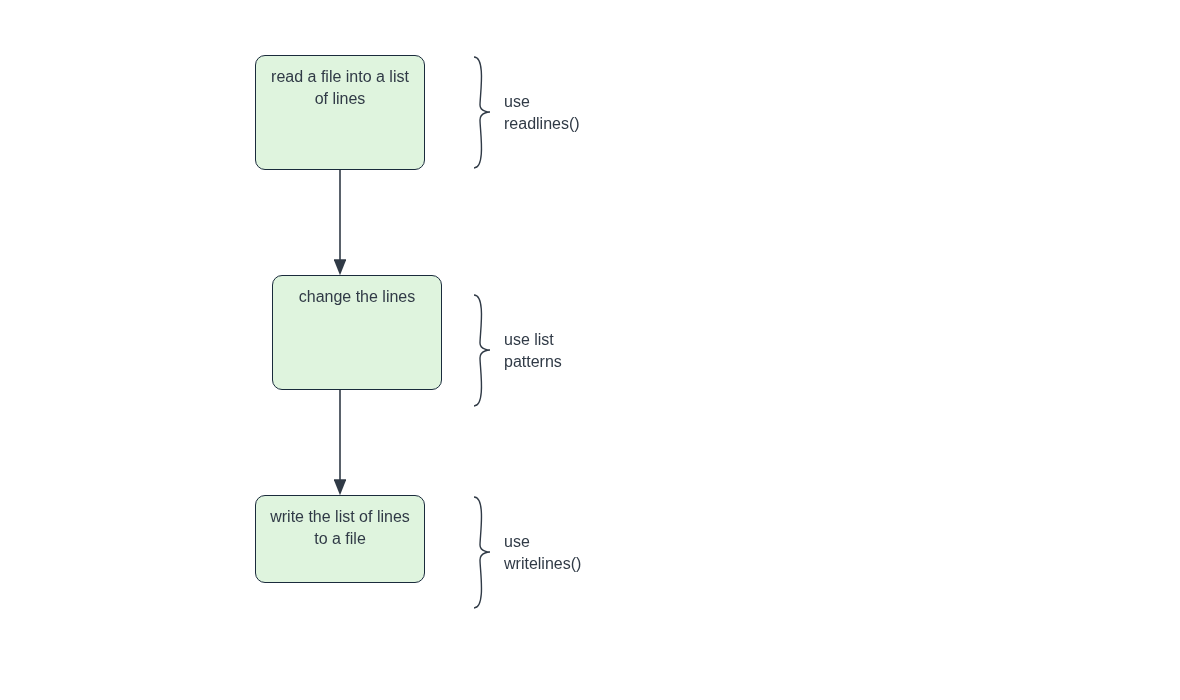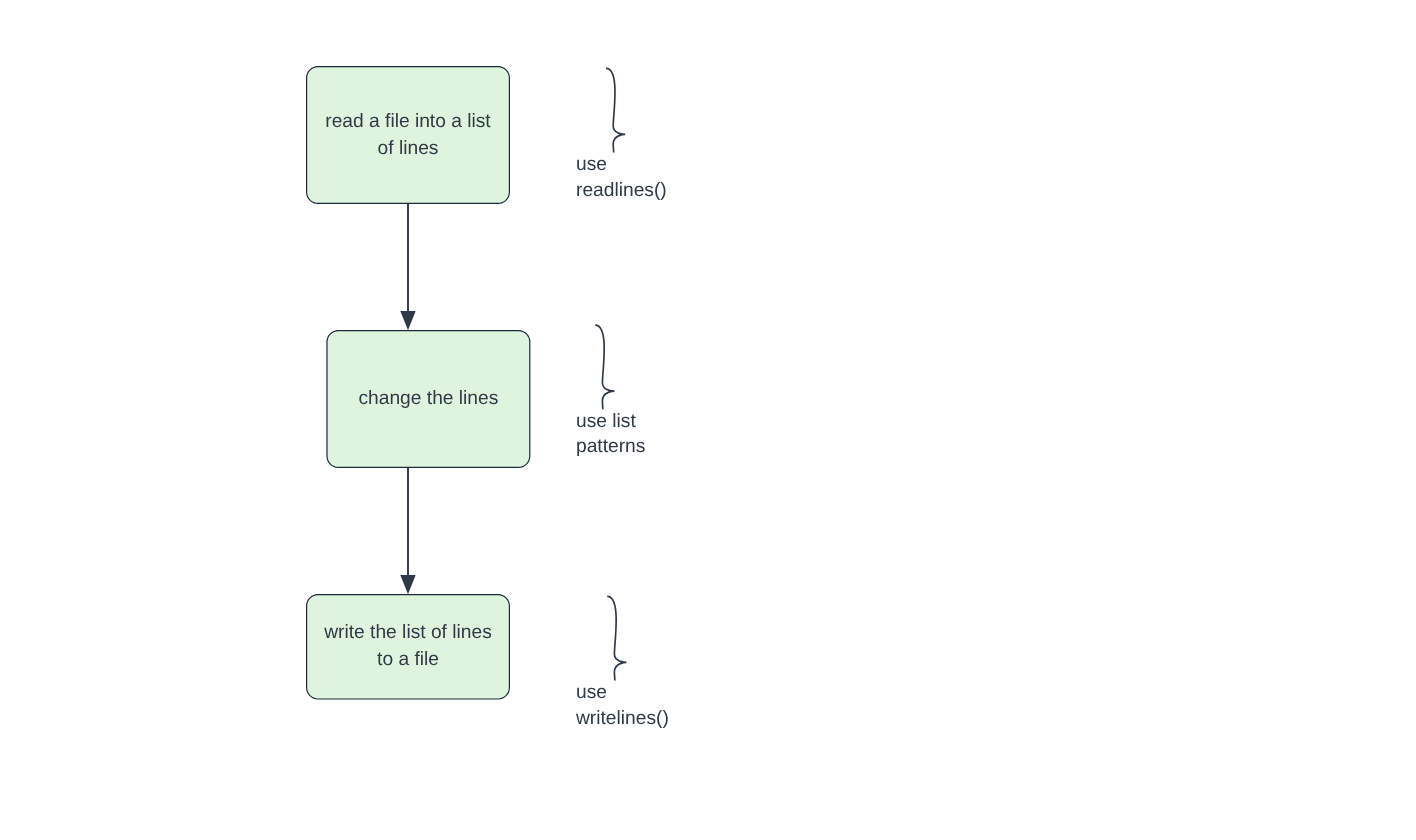--- a/index.html
+++ b/index.html
@@ -15,36 +15,35 @@
     width: 1180px;
     height: 700px;
   }
   .node {
     position: absolute;
     box-sizing: border-box;
     border: 1px solid #1a2b3c;
     border-radius: 10px;
     background: #dff4de;
     display: flex;
-    align-items: center;
+    align-items: flex-start;
     justify-content: center;
     text-align: center;
     padding: 10px 14px;
     color: #303a46;
     font-size: 16px;
     line-height: 1.35;
   }
   .annot {
     position: absolute;
     display: flex;
     align-items: center;
     color: #303a46;
     font-size: 16px;
     line-height: 1.35;
-    flex-direction: column;
   }
   .annot-text {
     margin-left: 10px;
     text-align: left;
     white-space: pre-line;
   }
   svg.overlay {
     position: absolute;
     left: 0; top: 0;
     width: 1180px;
@@ -64,21 +63,21 @@
     <svg width="24" height="115">
       <path d="M4 2 C16 2 10 40 10 50 C10 57 20 57 20 57 C20 57 10 57 10 65 C10 75 16 113 4 113" fill="none" stroke="#303a46" stroke-width="1.4"></path>
     </svg>
     <div class="annot-text">use
 readlines()</div>
   </div>
 
   <div class="node" style="left:272px; top:275px; width:170px; height:115px;">
     <span>change the lines</span>
   </div>
-  <div class="annot" style="left:470px; top:269px; height:115px;">
+  <div class="annot" style="left:470px; top:293px; height:115px;">
     <svg width="24" height="115">
       <path d="M4 2 C16 2 10 40 10 50 C10 57 20 57 20 57 C20 57 10 57 10 65 C10 75 16 113 4 113" fill="none" stroke="#303a46" stroke-width="1.4"></path>
     </svg>
     <div class="annot-text">use list
 patterns</div>
   </div>
 
   <div class="node" style="left:255px; top:495px; width:170px; height:88px;">
     <span>write the list of lines to a file</span>
   </div>

